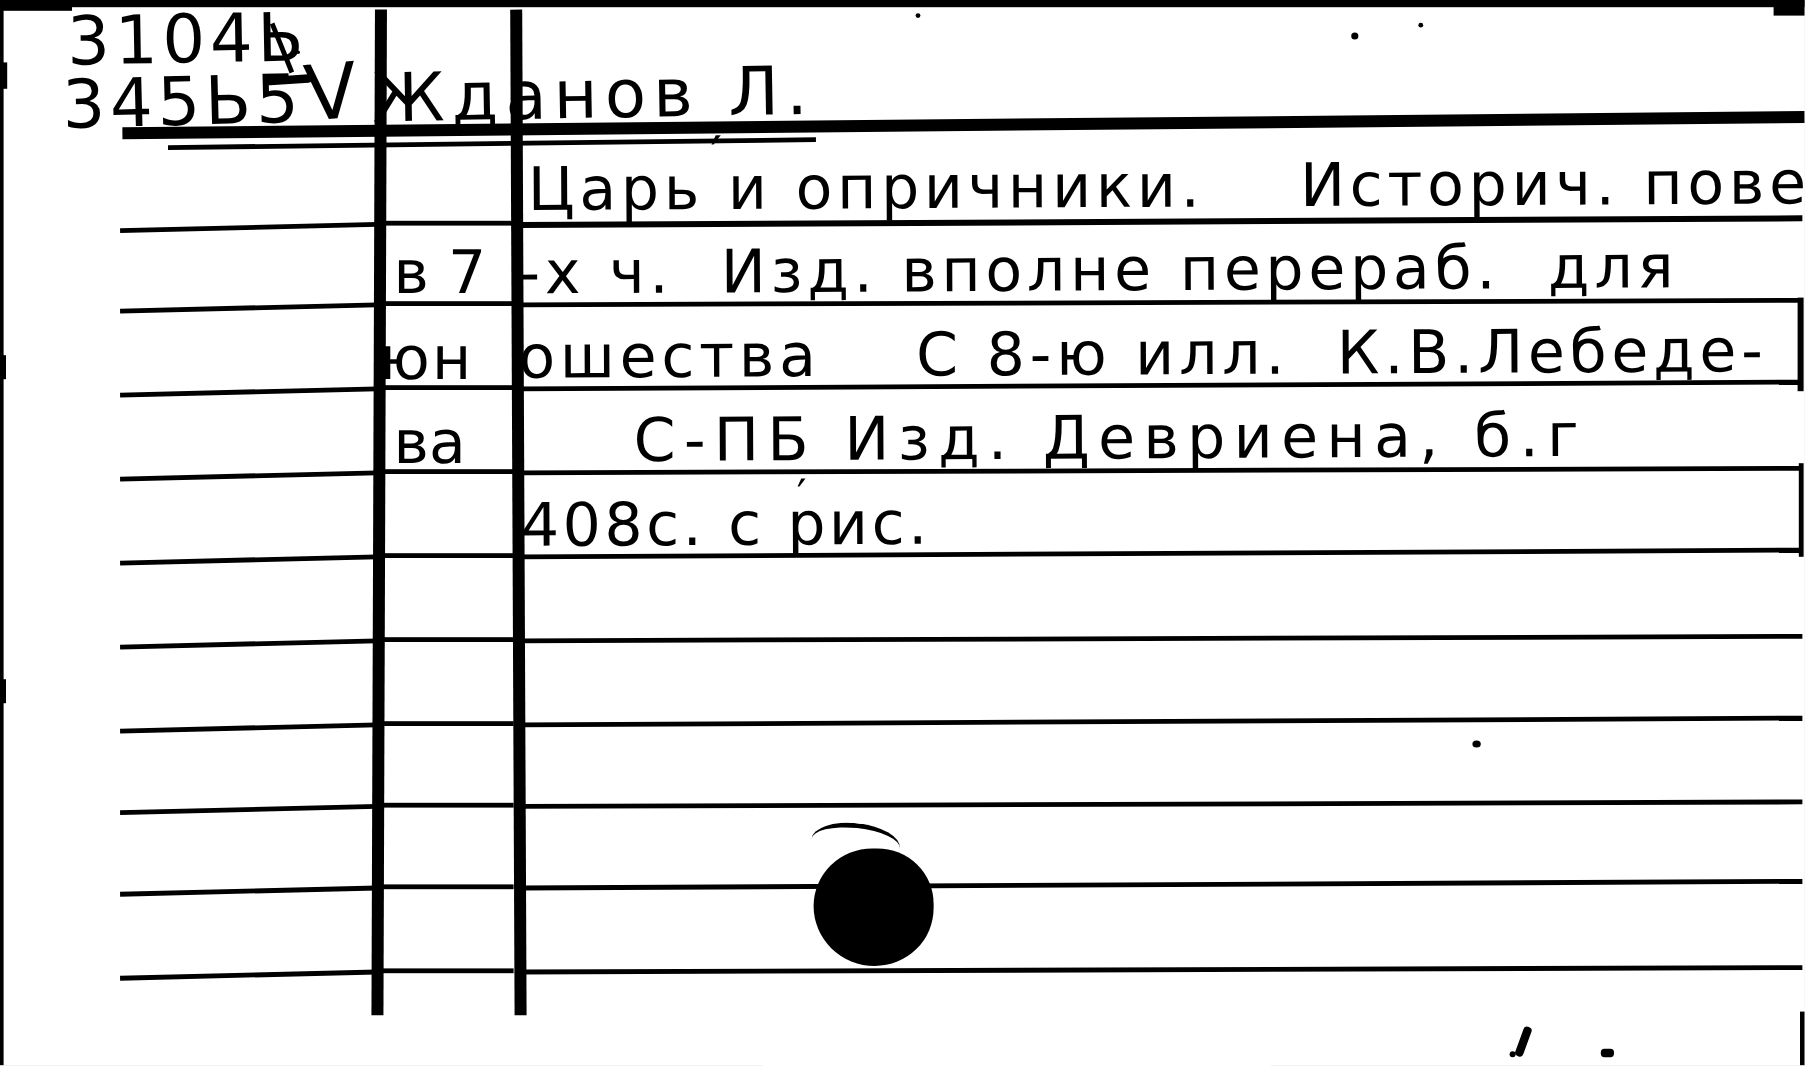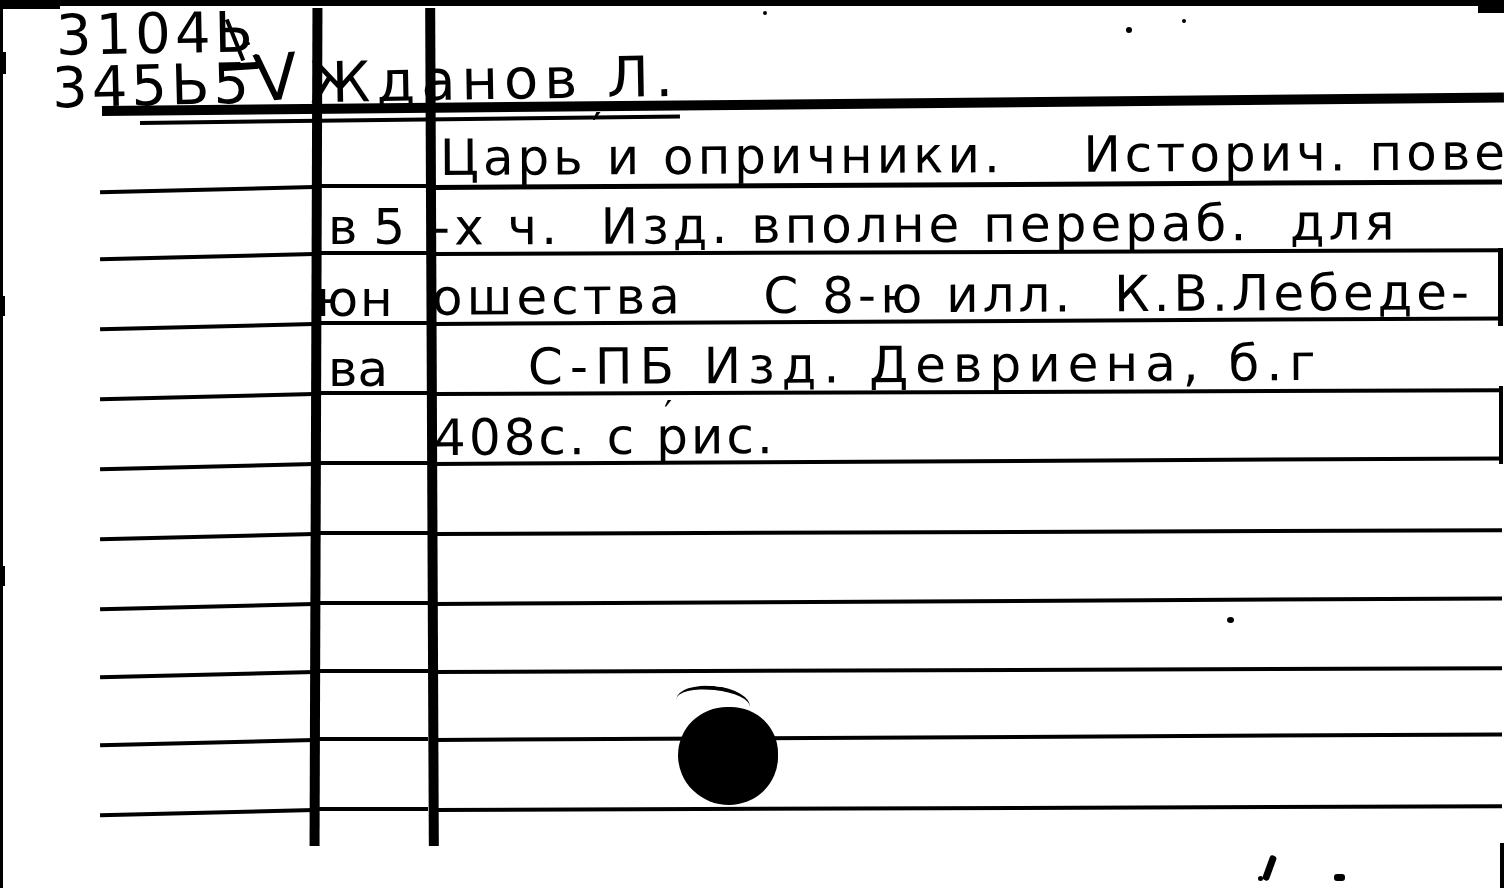--- a/index.html
+++ b/index.html
@@ -71,21 +71,21 @@
 
   <div class="hw" style="left:56px;top:6px;font-size:56px;letter-spacing:4px;transform:rotate(-1deg);">3104Ь</div>
   <div class="hw" style="left:52px;top:58px;font-size:56px;letter-spacing:4px;transform:rotate(-1.5deg);">345Ь5</div>
   <div class="hw" style="left:254px;top:46px;font-size:64px;transform:rotate(-5deg);">V</div>
 
   <div class="hw" style="left:310px;top:52px;font-size:56px;letter-spacing:6px;transform:rotate(-1deg);">Жданов Л.</div>
 
   <div class="hw" style="left:440px;top:130px;font-size:50px;letter-spacing:4px;transform:rotate(-0.3deg);">Царь и опричники.    Историч. повесть</div>
   <div class="hw" style="left:592px;top:108px;font-size:42px;">′</div>
 
-  <div class="hw" style="left:328px;top:202px;font-size:50px;">в 5</div>
+  <div class="hw" style="left:328px;top:202px;font-size:50px;">в 7</div>
   <div class="hw" style="left:432px;top:200px;font-size:50px;letter-spacing:4px;transform:rotate(-0.3deg);">-х ч.  Изд. вполне перераб.  для</div>
 
   <div class="hw" style="left:316px;top:274px;font-size:50px;letter-spacing:2px;">юн</div>
   <div class="hw" style="left:432px;top:270px;font-size:50px;letter-spacing:4px;transform:rotate(-0.3deg);">ошества    С 8-ю илл.  К.В.Лебеде-</div>
 
   <div class="hw" style="left:328px;top:344px;font-size:50px;">ва</div>
   <div class="hw" style="left:528px;top:340px;font-size:50px;letter-spacing:7px;transform:rotate(-0.3deg);">С-ПБ Изд. Девриена, б.г</div>
 
   <div class="hw" style="left:434px;top:412px;font-size:50px;letter-spacing:3px;transform:rotate(-0.3deg);">408с. с рис.</div>
   <div class="hw" style="left:664px;top:396px;font-size:36px;">′</div>

